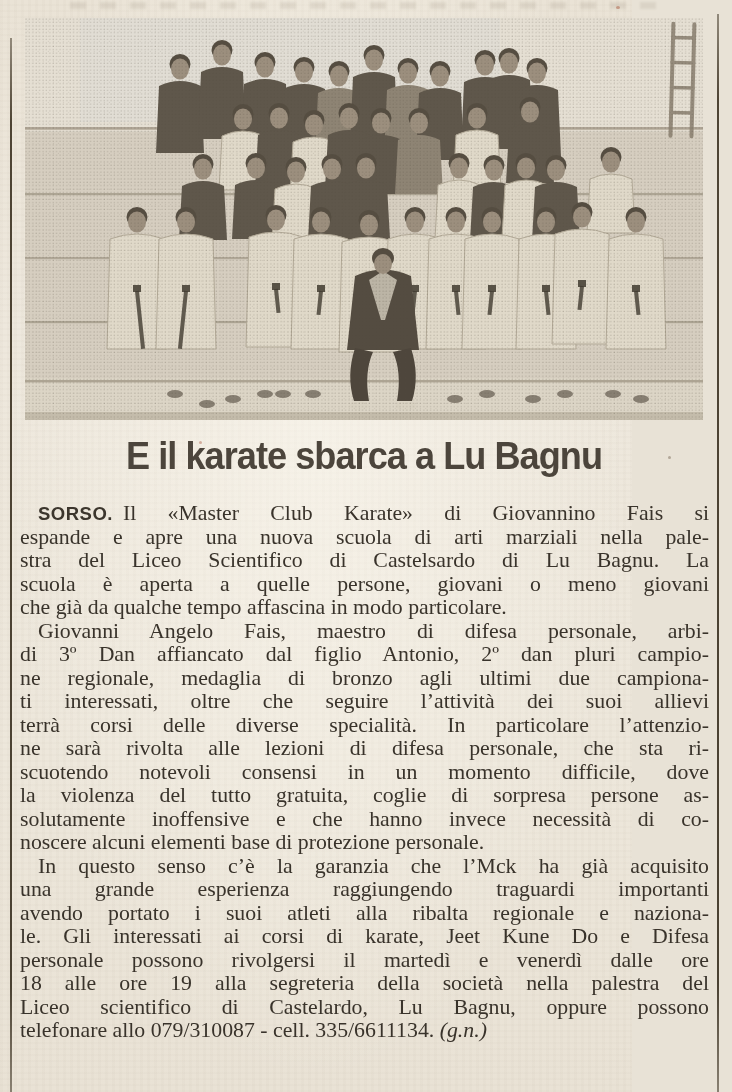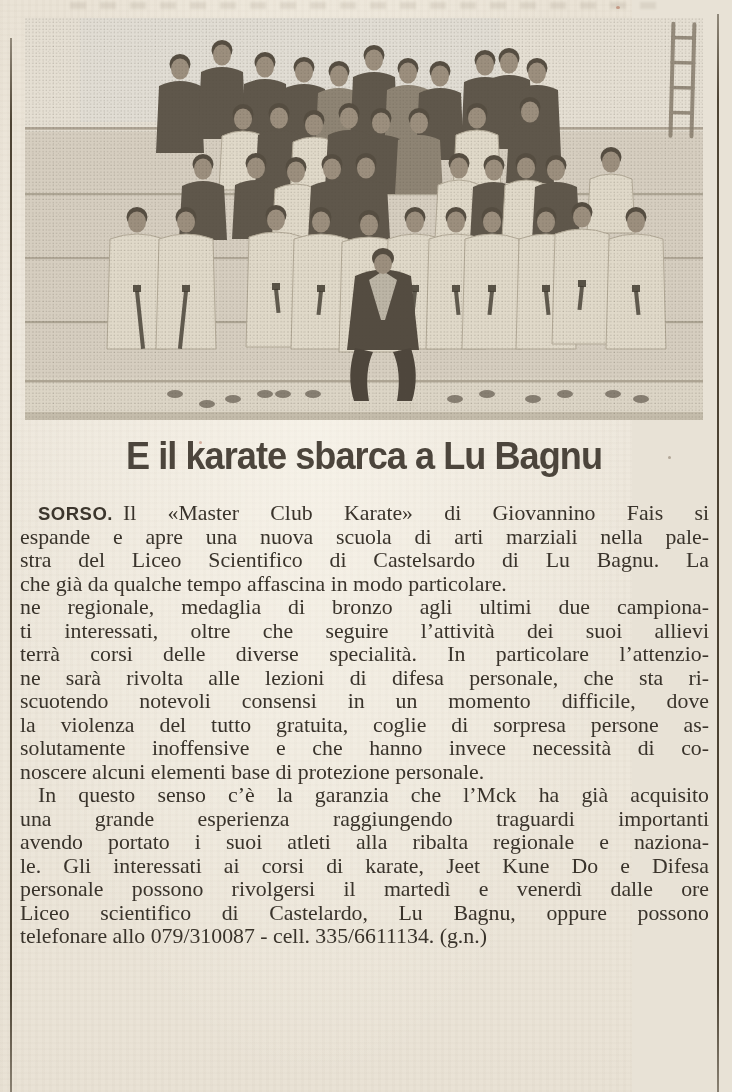--- a/index.html
+++ b/index.html
@@ -52,21 +52,21 @@
     text-align:justify;text-align-last:justify;text-justify:inter-word;
     white-space:normal;height:23.5px;overflow:visible;
   }
   .line.last{text-align-last:left;}
   .line.indent{text-indent:18px;}
   .lead{
     font-family:"Liberation Sans", sans-serif;font-weight:700;
     font-size:18.5px;letter-spacing:.5px;color:#3c362d;
     margin-right:10px;
   }
-  .sig{}
+  .sig{font-style:italic;}
 </style>
 </head>
 <body>
 
 <div class="page">
   <div class="bleed"></div>
   <div class="rule rule-left"></div>
   <div class="rule rule-right"></div>
   <div class="speck speck-1"></div>
   <div class="speck speck-2"></div>
@@ -275,30 +275,34 @@
     <rect x="0" y="0" width="678" height="402" fill="url(#ht)" opacity=".30"></rect>
     <rect x="0" y="0" width="678" height="402" fill="url(#ht2)" opacity=".16"></rect>
   </svg>
 
   <h1 class="headline">E il karate sbarca a Lu Bagnu</h1>
 
   <div class="article-body">
       <div class="line indent"><span class="lead">SORSO.</span>Il «Master Club Karate» di Giovannino Fais si</div>
       <div class="line">espande e apre una nuova scuola di arti marziali nella pale-</div>
       <div class="line">stra del Liceo Scientifico di Castelsardo di Lu Bagnu. La</div>
+      <div class="line">scuola è aperta a quelle persone, giovani o meno giovani</div>
       <div class="line last">che già da qualche tempo affascina in modo particolare.</div>
+      <div class="line indent">Giovanni Angelo Fais, maestro di difesa personale, arbi-</div>
+      <div class="line">di 3º Dan affiancato dal figlio Antonio, 2º dan pluri campio-</div>
       <div class="line">ne regionale, medaglia di bronzo agli ultimi due campiona-</div>
       <div class="line">ti interessati, oltre che seguire l’attività dei suoi allievi</div>
       <div class="line">terrà corsi delle diverse specialità. In particolare l’attenzio-</div>
       <div class="line">ne sarà rivolta alle lezioni di difesa personale, che sta ri-</div>
       <div class="line">scuotendo notevoli consensi in un momento difficile, dove</div>
       <div class="line">la violenza del tutto gratuita, coglie di sorpresa persone as-</div>
       <div class="line">solutamente inoffensive e che hanno invece necessità di co-</div>
       <div class="line last">noscere alcuni elementi base di protezione personale.</div>
       <div class="line indent">In questo senso c’è la garanzia che l’Mck ha già acquisito</div>
       <div class="line">una grande esperienza raggiungendo traguardi importanti</div>
       <div class="line">avendo portato i suoi atleti alla ribalta regionale e naziona-</div>
       <div class="line">le. Gli interessati ai corsi di karate, Jeet Kune Do e Difesa</div>
       <div class="line">personale possono rivolgersi il martedì e venerdì dalle ore</div>
+      <div class="line">18 alle ore 19 alla segreteria della società nella palestra del</div>
       <div class="line">Liceo scientifico di Castelardo, Lu Bagnu, oppure possono</div>
       <div class="line last">telefonare allo 079/310087 - cell. 335/6611134.<span class="sig"> (g.n.)</span></div>
     </div>
 </div>
 
 </body></html>

